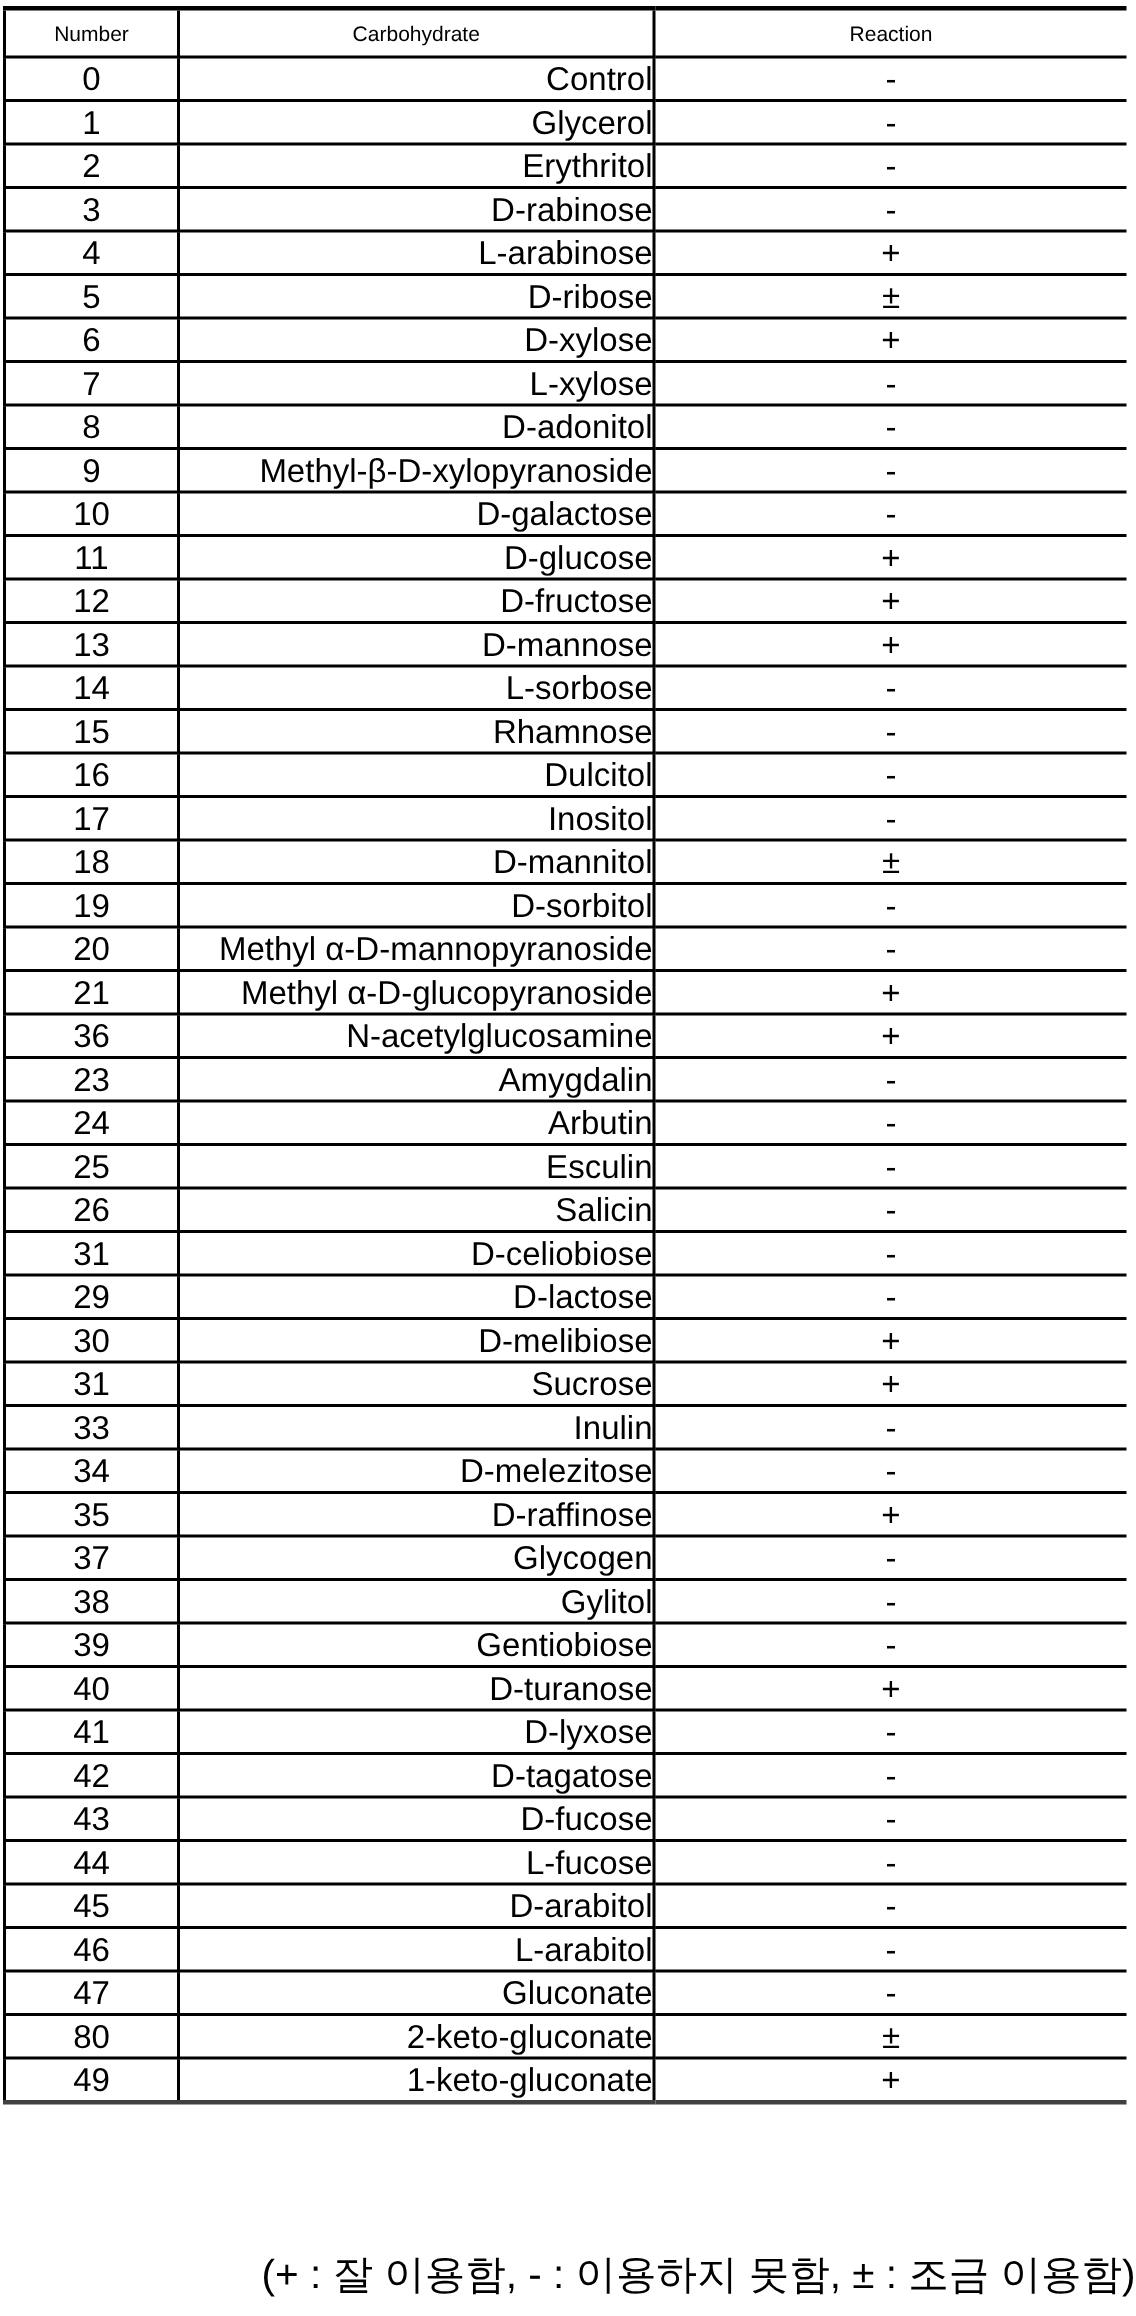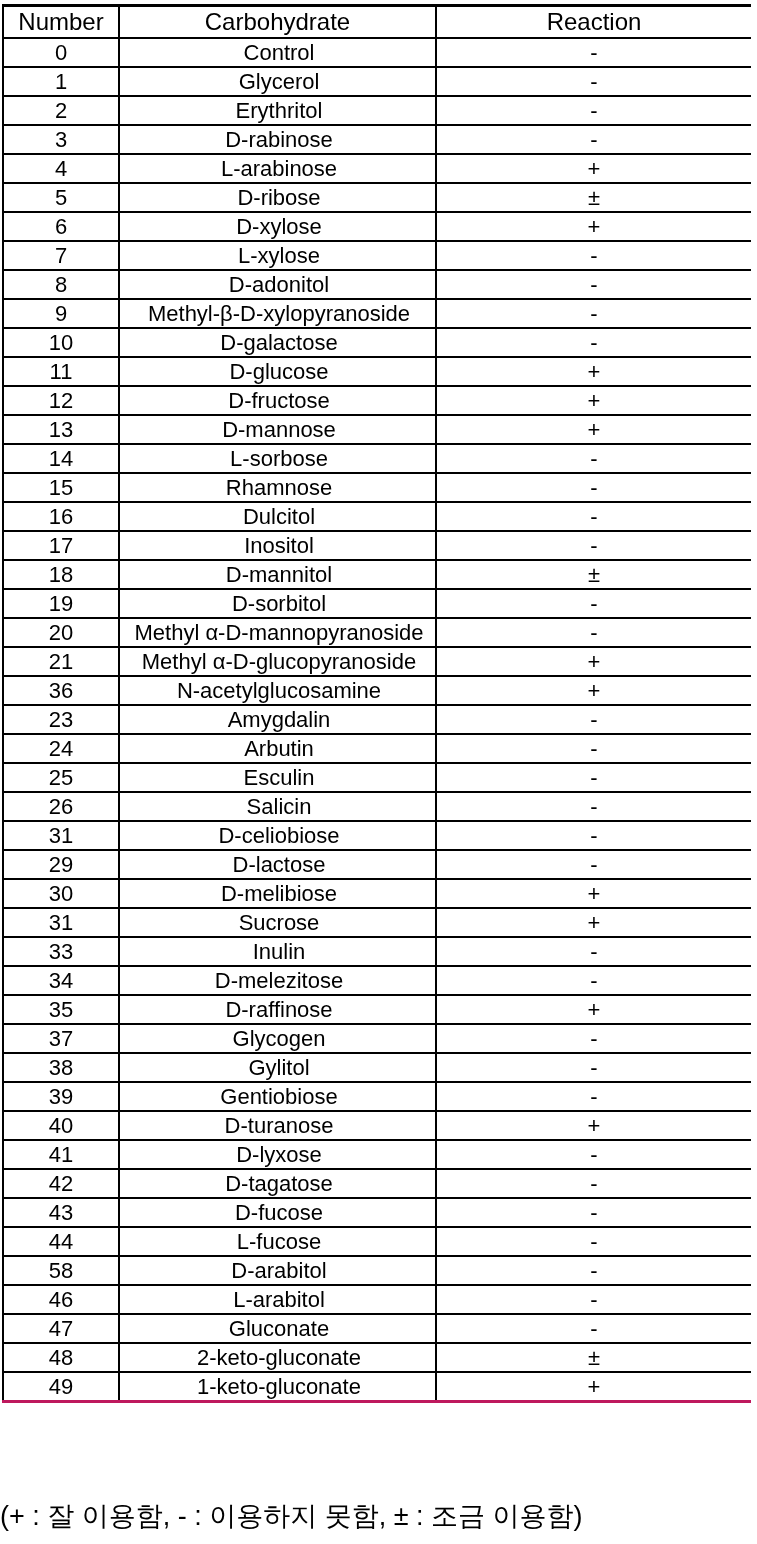--- a/index.html
+++ b/index.html
@@ -39,38 +39,38 @@
     overflow: hidden;
     white-space: nowrap;
     vertical-align: middle;
   }
   
   th:last-child, td:last-child { border-right: 0; text-align: center; }
 
   thead th {
     border-top: 3px solid #000000;
     height: 30px;
-    font-size: 24px;
+    font-size: 14px;
     text-align: center;
     line-height: 28px;
   }
   tbody tr { height: 28.9px; }
-  tbody tr:last-child td { border-bottom: 3px solid #be185d; }
+  tbody tr:last-child td { border-bottom: 3px solid #404040; }
 
   td { font-size: 22px; line-height: 27px; }
   td.col-number   { text-align: center; }
-  td.col-carbohydrate { text-align: center; padding-left: 3px; }
+  td.col-carbohydrate { text-align: right; padding-left: 3px; }
   td.col-reaction { text-align: center; }
 
   .legend {
     position: absolute;
     top: 1499px;
     left: 0;
     width: 757px;
-    text-align: left;
+    text-align: right;
     font-size: 27px;
     line-height: 34px;
     color: #000000;
   }
 </style>
 </head>
 <body>
 
 <div class="page">
 
@@ -292,36 +292,36 @@
           <td class="col-number">43</td>
           <td class="col-carbohydrate">D-fucose</td>
           <td class="col-reaction">-</td>
         </tr>
         <tr>
           <td class="col-number">44</td>
           <td class="col-carbohydrate">L-fucose</td>
           <td class="col-reaction">-</td>
         </tr>
         <tr>
-          <td class="col-number">58</td>
+          <td class="col-number">45</td>
           <td class="col-carbohydrate">D-arabitol</td>
           <td class="col-reaction">-</td>
         </tr>
         <tr>
           <td class="col-number">46</td>
           <td class="col-carbohydrate">L-arabitol</td>
           <td class="col-reaction">-</td>
         </tr>
         <tr>
           <td class="col-number">47</td>
           <td class="col-carbohydrate">Gluconate</td>
           <td class="col-reaction">-</td>
         </tr>
         <tr>
-          <td class="col-number">48</td>
+          <td class="col-number">80</td>
           <td class="col-carbohydrate">2-keto-gluconate</td>
           <td class="col-reaction">±</td>
         </tr>
         <tr>
           <td class="col-number">49</td>
           <td class="col-carbohydrate">1-keto-gluconate</td>
           <td class="col-reaction">+</td>
         </tr>
       </tbody>
   </table>

